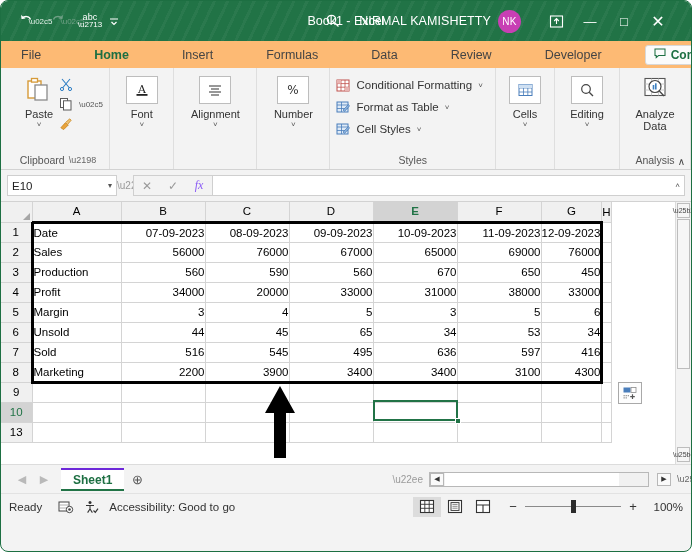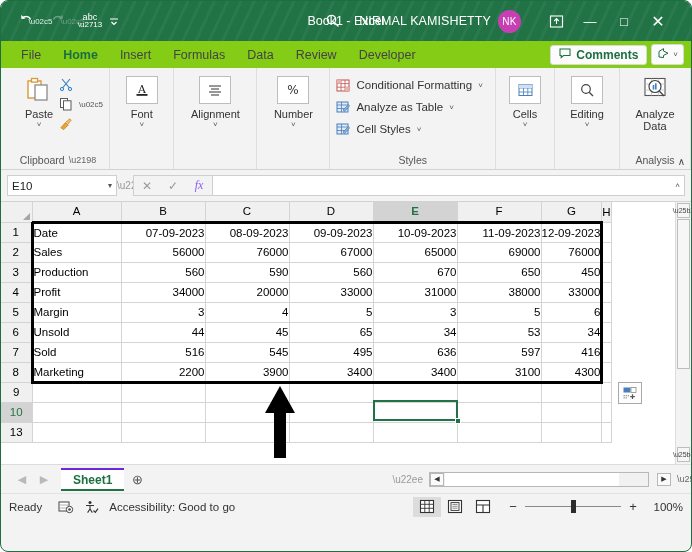--- a/index.html
+++ b/index.html
@@ -50,22 +50,22 @@
     letter-spacing:.3px;margin-right:18px;
   }
   .winbtn{
     width:34px;height:26px;display:flex;align-items:center;justify-content:center;
     color:#ffffff;font-size:13px;
   }
   .winbtn.close{font-size:16px;}
 
   
   .tabrow{
-    height:27px;background:#84cc16;display:flex;align-items:center;
-    padding-left:10px;position:relative;
+    height:27px;background:#fdba74;display:flex;align-items:center;
+    padding-left:10px;position:relative;gap:31px;
   }
   .tab{
     font-size:12.5px;color:#444444;padding:2px 10px;margin-right:2px;cursor:default;
     white-space:nowrap;
   }
   .tab.active{color:#1d6f42;font-weight:bold;}
   .tabrow-right{margin-left:auto;display:flex;align-items:center;padding-right:7px;gap:4px;}
   .comments-btn{
     display:flex;align-items:center;gap:5px;border:1px solid #d8d8d8;background:#fbfbfb;
     border-radius:3px;padding:2px 8px;color:#1d6f42;font-size:12px;font-weight:bold;
@@ -463,21 +463,21 @@
             <span class="caret-sm">˅</span>
           </div>
           <div class="smallbtn">
             <span class="mini">
               <svg width="14" height="13" viewBox="0 0 14 13">
                   <rect x="1" y="1" width="11" height="10" fill="#dfeaf6" stroke="#4a7ebb" stroke-width="1"></rect>
                   <path d="M1 4 H12 M1 7.5 H12 M5.5 1 V11" stroke="#4a7ebb" stroke-width=".8"></path>
                   <path d="M7 9 L12.5 3.5 L13.5 5 L8.5 10.5 Z" fill="#8ab0db" stroke="#4a7ebb" stroke-width=".7"></path>
                 </svg>
             </span>
-            <span>Analyze as Table</span>
+            <span>Format as Table</span>
             <span class="caret-sm">˅</span>
           </div>
           <div class="smallbtn">
             <span class="mini">
               <svg width="14" height="13" viewBox="0 0 14 13">
                   <rect x="1" y="1" width="11" height="10" fill="#dfeaf6" stroke="#4a7ebb" stroke-width="1"></rect>
                   <path d="M1 4 H12 M1 7.5 H12 M5.5 1 V11" stroke="#4a7ebb" stroke-width=".8"></path>
                   <path d="M7 9 L12.5 3.5 L13.5 5 L8.5 10.5 Z" fill="#8ab0db" stroke="#4a7ebb" stroke-width=".7"></path>
                 </svg>
             </span>

